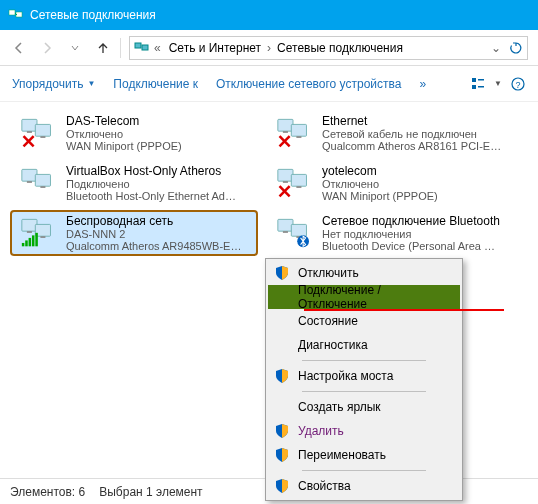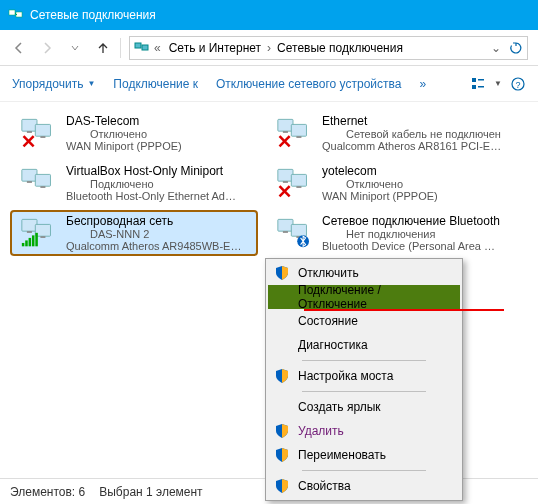--- a/index.html
+++ b/index.html
@@ -24,21 +24,21 @@
     .tool-item { color: #1e6fb8; display: flex; align-items: center; gap: 4px; cursor: pointer; }
     .chevron-sm { font-size: 8px; }
     .tool-right { margin-left: auto; display: flex; align-items: center; gap: 8px; color: #555; }
     
     .content { padding: 8px 10px; display: flex; flex-wrap: wrap; gap: 4px 8px; }
     .conn-item { width: 248px; display: flex; gap: 8px; padding: 4px 6px; align-items: flex-start; position: relative; }
     .conn-item.selected { background: #cce8ff; border: 2px solid #a16207; border-radius: 4px; padding: 2px 4px; }
     .conn-icon { width: 42px; height: 36px; flex-shrink: 0; display: flex; align-items: center; justify-content: center; position: relative; }
     .conn-text { flex: 1; min-width: 0; }
     .conn-name { font-size: 12px; color: #000; white-space: nowrap; overflow: hidden; text-overflow: ellipsis; }
-    .conn-status { font-size: 11px; color: #555; white-space: nowrap; overflow: hidden; text-overflow: ellipsis; margin-left: 24px; }
+    .conn-status { font-size: 11px; color: #555; white-space: nowrap; overflow: hidden; text-overflow: ellipsis; }
     .conn-device { font-size: 11px; color: #555; white-space: nowrap; overflow: hidden; text-overflow: ellipsis; }
     
     .context-menu { position: absolute; left: 265px; top: 258px; width: 198px; background: #f0f0f0; border: 1px solid #a0a0a0; box-shadow: 3px 3px 6px rgba(0,0,0,0.3); z-index: 100; padding: 2px; }
     .ctx-item { display: flex; align-items: center; height: 24px; padding: 0 8px 0 6px; gap: 8px; cursor: pointer; }
     .ctx-item.hovered { background: #4d7c0f; }
     .ctx-item.disabled { color: #701a75; }
     .ctx-icon { width: 16px; height: 16px; flex-shrink: 0; display: flex; align-items: center; justify-content: center; }
     .ctx-label { flex: 1; font-size: 12px; }
     .ctx-sep { height: 1px; background: #c0c0c0; margin: 3px 34px 3px 34px; }
     .ctx-underline { position: absolute; left: 38px; width: 200px; height: 2px; background: #e00; top: 50px; }
@@ -174,21 +174,21 @@
     <div class="conn-item">
       <div class="conn-icon">
         <svg class="icon-monitors" viewBox="0 0 44 38">
           <rect x="4" y="4" width="18" height="14" rx="1" fill="#cde6f7" stroke="#6aa"></rect>
           <rect x="20" y="10" width="18" height="14" rx="1" fill="#cde6f7" stroke="#6aa"></rect>
           <rect x="10" y="18" width="6" height="2" fill="#888"></rect>
           <rect x="26" y="24" width="6" height="2" fill="#888"></rect>
         </svg>
       </div>
       <div class="conn-text">
-        <div class="conn-name">VirtualBox Host-Only Miniport</div>
+        <div class="conn-name">VirtualBox Host-Only Atheros</div>
         <div class="conn-status">Подключено</div>
         <div class="conn-device">Bluetooth Host-Only Ethernet Ad…</div>
       </div>
     </div>
     <div class="conn-item">
       <div class="conn-icon">
         <svg class="icon-monitors" viewBox="0 0 44 38">
           <rect x="4" y="4" width="18" height="14" rx="1" fill="#cde6f7" stroke="#6aa"></rect>
           <rect x="20" y="10" width="18" height="14" rx="1" fill="#cde6f7" stroke="#6aa"></rect>
           <rect x="10" y="18" width="6" height="2" fill="#888"></rect>

